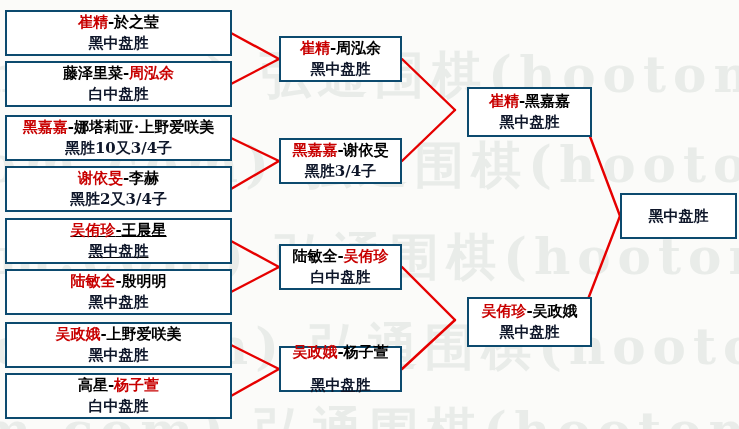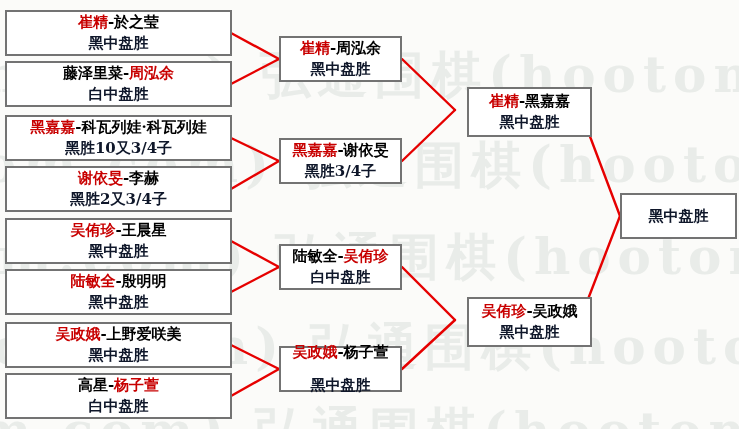--- a/index.html
+++ b/index.html
@@ -28,21 +28,21 @@
     position: absolute;
     left: 0; top: 0;
     z-index: 1;
   }
   
   .box {
     position: absolute;
     z-index: 2;
     box-sizing: border-box;
     background: #ffffff;
-    border: 2px solid #737373;
+    border: 2px solid #0c4a6e;
     display: flex;
     flex-direction: column;
     justify-content: center;
     align-items: center;
     text-align: center;
     font-family: "DejaVu Serif", "Liberation Serif", serif;
     font-weight: bold;
     font-size: 15px;
     line-height: 21px;
     color: #000000;
@@ -90,28 +90,28 @@
 
   <div class="box r1" style="top:10px;">
     <div class="players"><span class="name win">崔精</span><span>-</span><span class="name">於之莹</span></div>
     <div class="result">黑中盘胜</div>
   </div>
   <div class="box r1" style="top:61px;">
     <div class="players"><span class="name">藤泽里菜</span><span>-</span><span class="name win">周泓余</span></div>
     <div class="result">白中盘胜</div>
   </div>
   <div class="box r1" style="top:115px;">
-    <div class="players"><span class="name win">黑嘉嘉</span><span>-</span><span class="name">科瓦列娃·科瓦列娃</span></div>
+    <div class="players"><span class="name win">黑嘉嘉</span><span>-</span><span class="name">娜塔莉亚·上野爱咲美</span></div>
     <div class="result">黑胜10又3/4子</div>
   </div>
   <div class="box r1" style="top:166px;text-align:right;">
     <div class="players"><span class="name win">谢依旻</span><span>-</span><span class="name">李赫</span></div>
     <div class="result">黑胜2又3/4子</div>
   </div>
-  <div class="box r1" style="top:218px;">
+  <div class="box r1" style="top:218px;text-decoration:underline;">
     <div class="players"><span class="name win">吴侑珍</span><span>-</span><span class="name">王晨星</span></div>
     <div class="result">黑中盘胜</div>
   </div>
   <div class="box r1" style="top:269px;text-align:center;">
     <div class="players"><span class="name win">陆敏全</span><span>-</span><span class="name">殷明明</span></div>
     <div class="result">黑中盘胜</div>
   </div>
   <div class="box r1" style="top:322px;">
     <div class="players"><span class="name win">吴政娥</span><span>-</span><span class="name">上野爱咲美</span></div>
     <div class="result">黑中盘胜</div>

